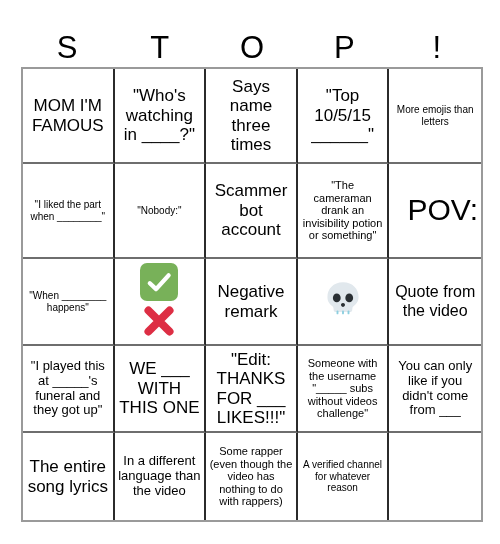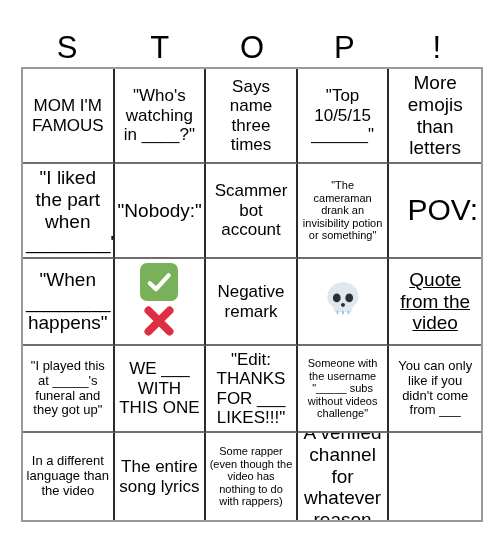--- a/index.html
+++ b/index.html
@@ -69,23 +69,23 @@
   
   .cell:nth-child(n+21) { border-bottom: none; }
 
   .cell .txt {
     display: block;
     width: 100%;
     white-space: pre-line;
   }
 
   
-  .fs-xl  { font-size: 19px; text-decoration: underline; }
+  .fs-xl  { font-size: 16px; }
   .fs-lg  { font-size: 17px; }
-  .fs-md  { font-size: 19px; }
+  .fs-md  { font-size: 10px; }
   .fs-sm  { font-size: 13px; }
   .fs-xs  { font-size: 11px; }
   .fs-pov { font-size: 30px; text-align: right; }
 
   .emoji-stack {
     display: flex;
     flex-direction: column;
     align-items: center;
     justify-content: center;
     gap: 1px;
@@ -193,26 +193,26 @@
       <div class="cell">
         <span class="txt fs-lg">"Edit: THANKS FOR ___ LIKES!!!"</span>
       </div>
       <div class="cell">
         <span class="txt fs-xs">Someone with the username "_____ subs without videos challenge"</span>
       </div>
       <div class="cell">
         <span class="txt fs-sm">You can only like if you didn't come from ___</span>
       </div>
       <div class="cell">
+        <span class="txt fs-lg">The entire song lyrics</span>
+      </div>
+      <div class="cell">
         <span class="txt fs-sm">In a different language than the video</span>
       </div>
       <div class="cell">
-        <span class="txt fs-lg">The entire song lyrics</span>
-      </div>
-      <div class="cell">
         <span class="txt fs-xs">Some rapper (even though the video has nothing to do with rappers)</span>
       </div>
       <div class="cell">
         <span class="txt fs-md">A verified channel for whatever reason</span>
       </div>
     </div>
 
 </div>
 
 </body></html>

